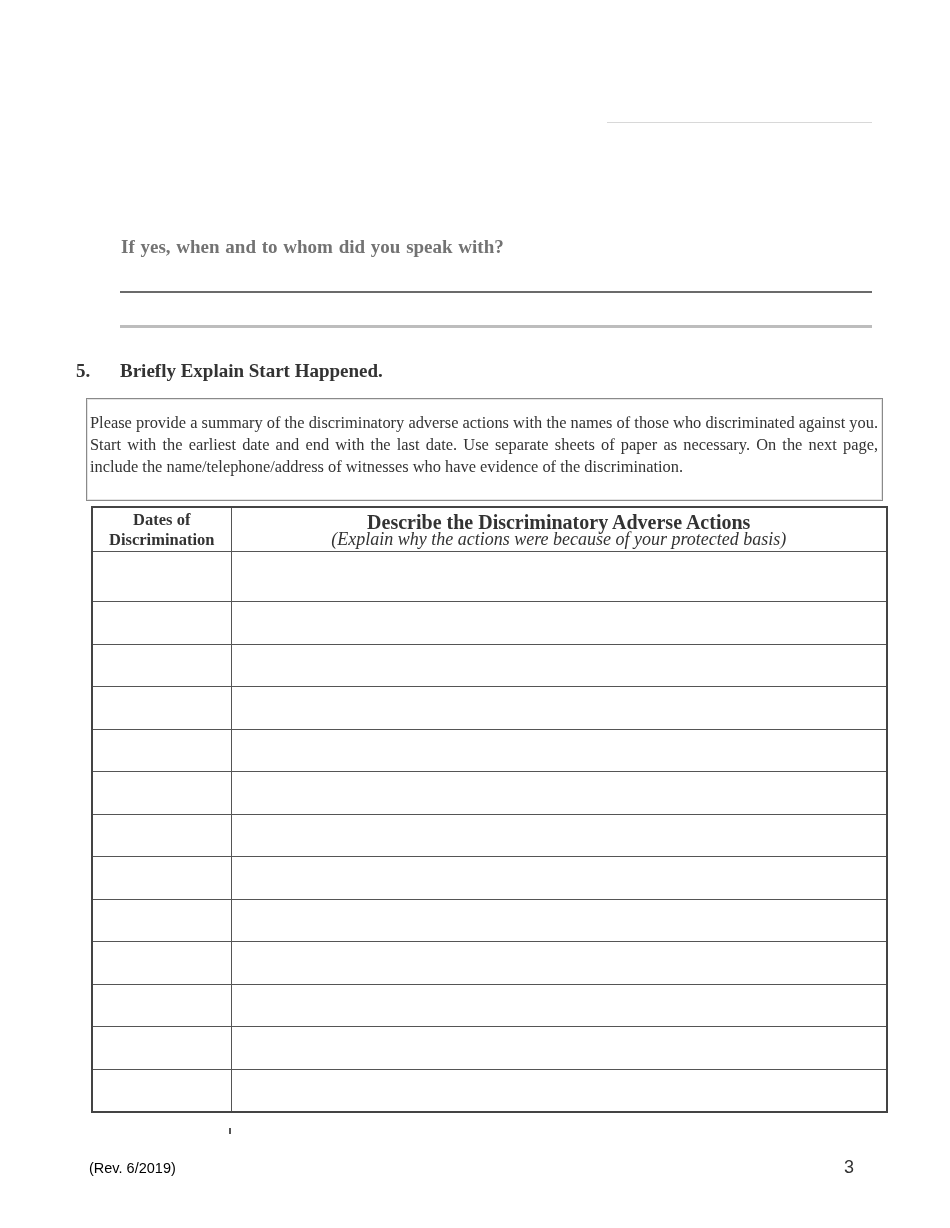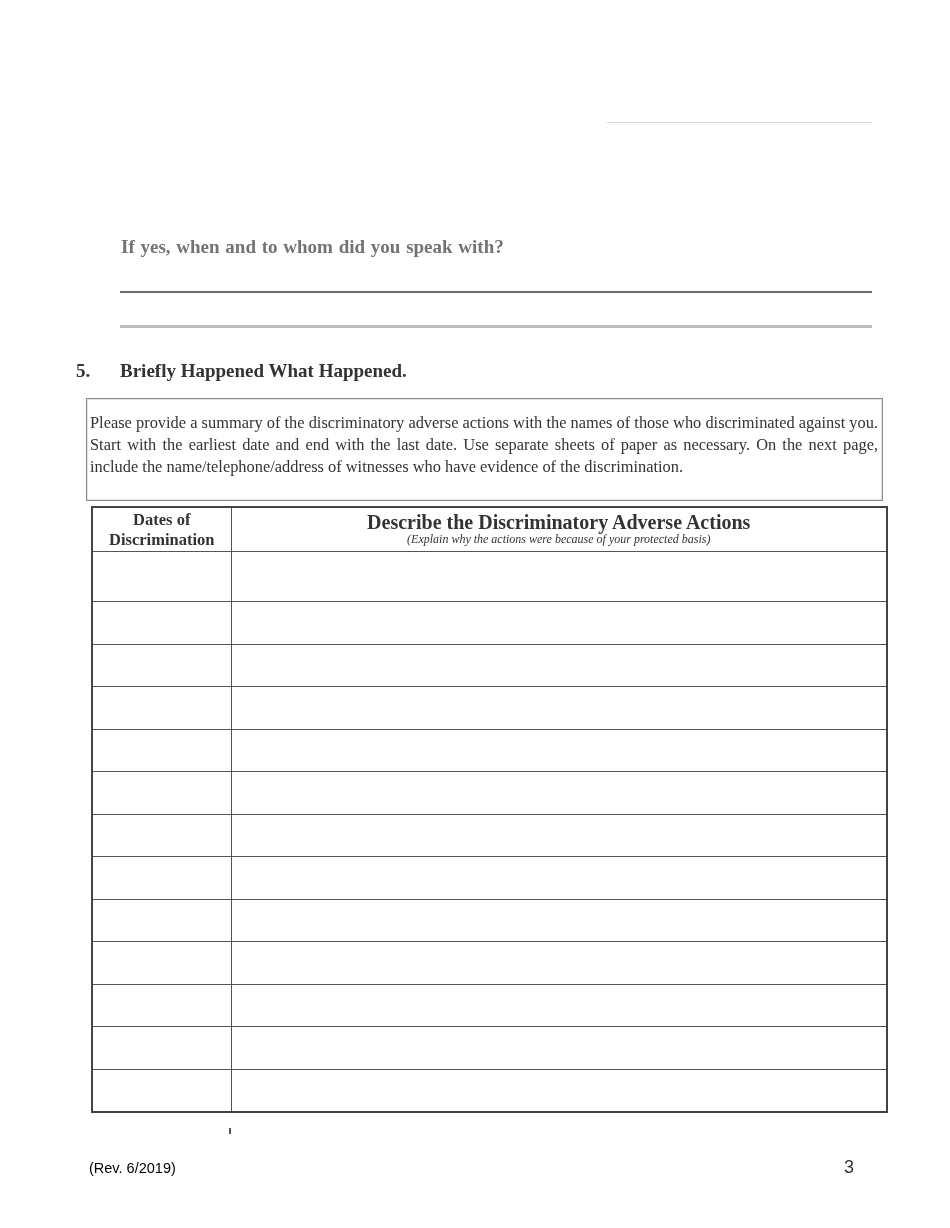--- a/index.html
+++ b/index.html
@@ -16,38 +16,38 @@
   .instr-box { left:86px; top:398px; width:788px; height:88px; border:1.5px solid #8a8a8a;
                box-shadow: inset 0 0 0 1px #e4e4e4; padding:13px 4px 0 3px; box-sizing:content-box; }
   .instr-box p { margin:0; font-size:16.4px; line-height:21.8px; text-align:justify; color:#333; }
   table.grid { position:absolute; left:91px; top:506px; width:797px; border-collapse:collapse;
                border:2px solid #444; table-layout:fixed; }
   table.grid th, table.grid td { border:1.5px solid #555; padding:0; }
   table.grid th { height:43px; vertical-align:middle; text-align:center; font-weight:bold; color:#333; }
   table.grid col.c1 { width:139px; }
   .th-dates { font-size:16.5px; line-height:20px; }
   .th-desc-title { font-size:20px; line-height:19px; display:block; }
-  .th-desc-sub { font-size:12px; font-style:italic; font-weight:normal; display:block; line-height:15px; }
+  .th-desc-sub { font-size:18px; font-style:italic; font-weight:normal; display:block; line-height:15px; }
   table.grid td { height:41.5px; }
   table.grid tr.first td { height:49px; }
   .tick { position:absolute; left:229px; top:1128px; width:1.5px; height:6px; background:#555; }
   .footer-rev { left:89px; top:1160px; font-family:"Liberation Sans","DejaVu Sans",sans-serif; font-size:14.5px; color:#000000; }
   .page-num { left:844px; top:1157px; font-family:"Liberation Sans","DejaVu Sans",sans-serif; font-size:18px; color:#333; }
 </style>
 </head>
 <body>
 
 <div class="faint-line" style="left:607px; top:122px; width:265px;"></div>
 
 <div class="abs q-label">If yes, when and to whom did you  speak with?</div>
 <div class="ans-line ans1"></div>
 <div class="ans-line ans2"></div>
 
 <div class="abs sec-title">
-  <span class="num">5.</span><span>Briefly Happened What Happened.</span>
+  <span class="num">5.</span><span>Briefly Explain Start Happened.</span>
 </div>
 
 <div class="abs instr-box">
   <p>Please provide a summary of the discriminatory adverse actions with the names of those who discriminated against you.  Start with the earliest date and end with the last date.  Use separate sheets of paper as necessary.  On the next page, include the name/telephone/address of witnesses who have evidence of the discrimination.</p>
 </div>
 
 <table class="grid">
   <colgroup>
       <col class="c1">
       <col>

